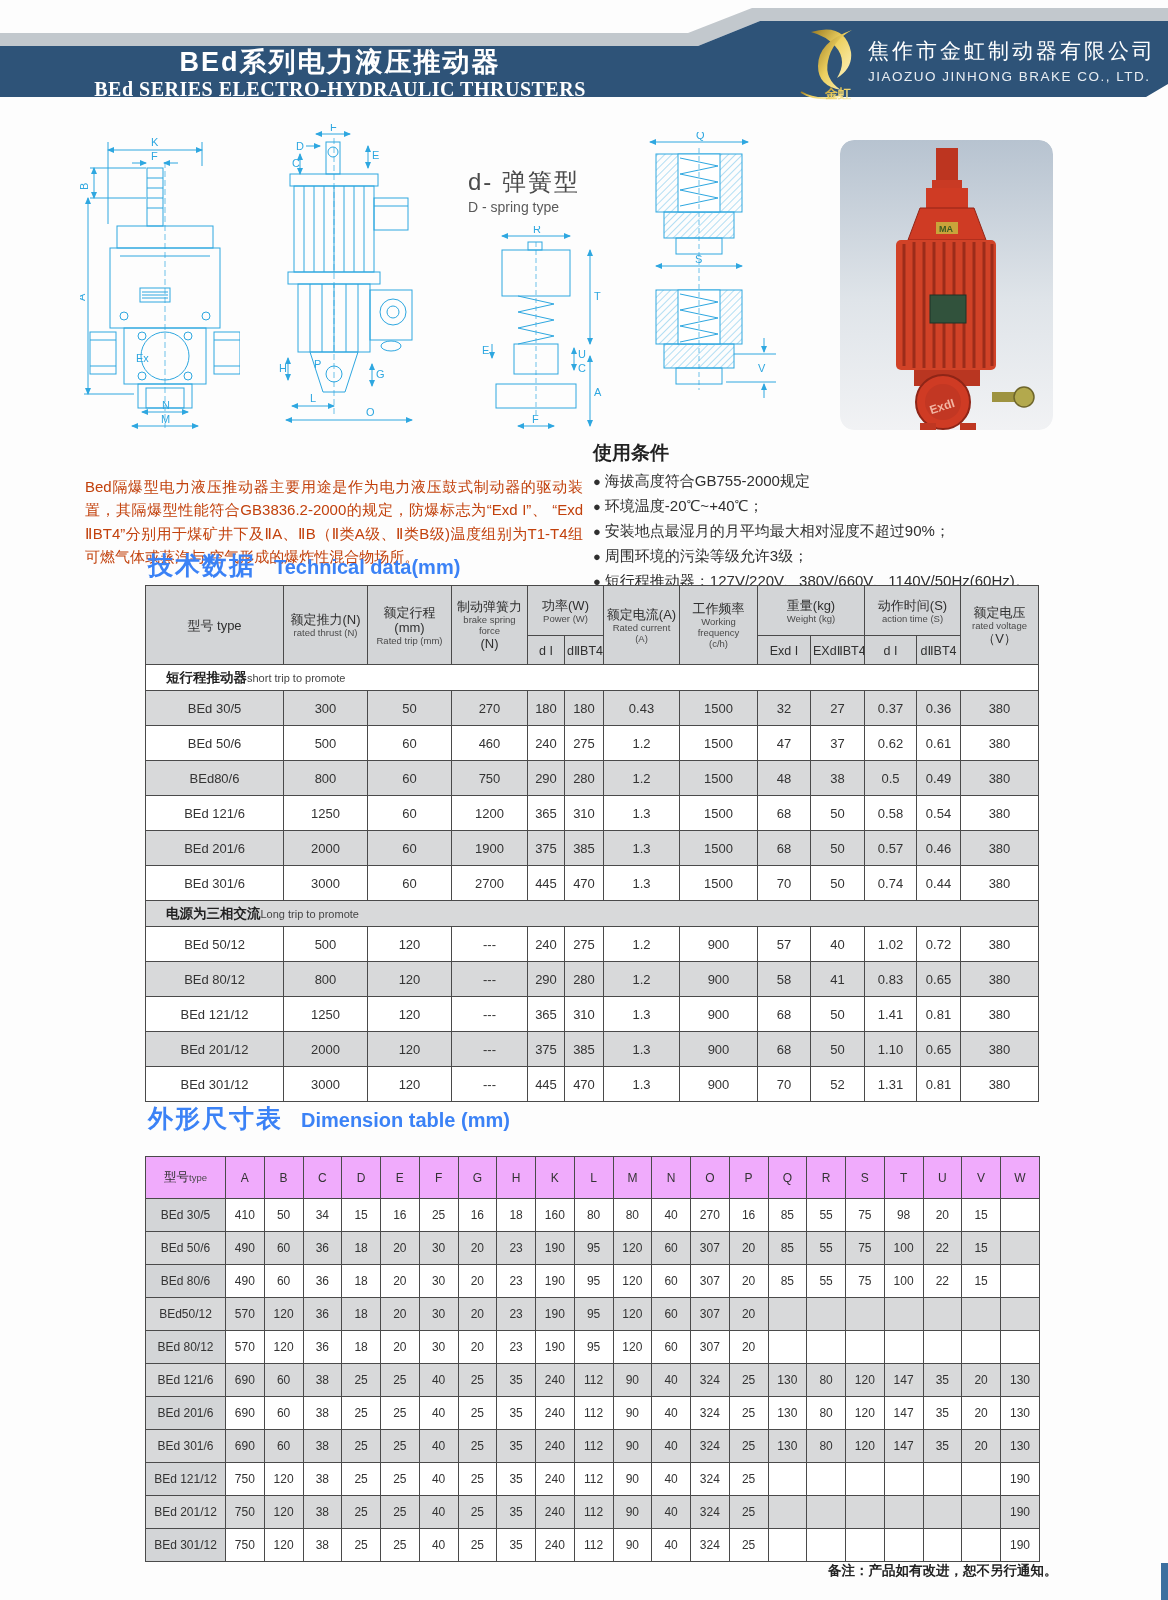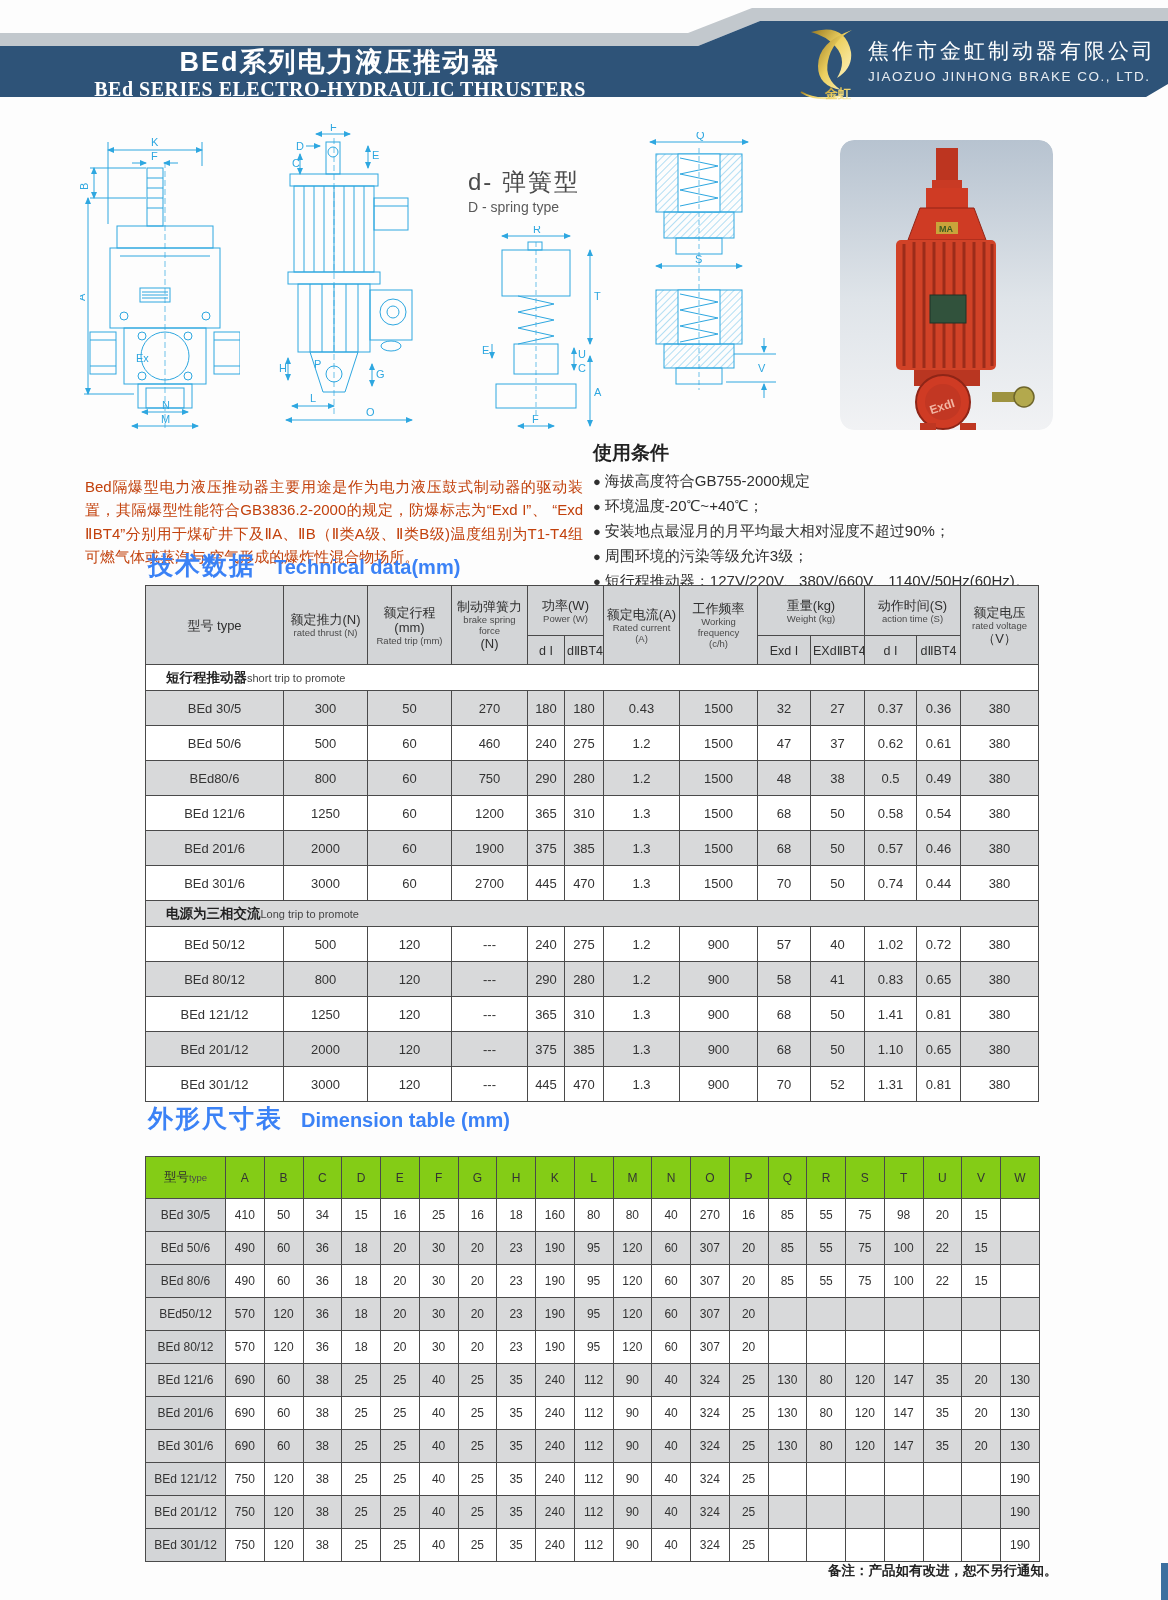--- a/index.html
+++ b/index.html
@@ -45,21 +45,21 @@
   .tech tbody tr.sec-row{height:26px;}
   .tech tbody tr.gray td{background:#d8d9da;}
   .tech .sec-row td{text-align:left;padding-left:20px;}
   .cn{display:block;font-size:13px;color:#2f2f2f;line-height:15px;}
   .en{display:block;font-size:9.5px;color:#4a4a4a;line-height:11px;}
   .sub{font-size:12.5px;color:#2f2f2f;}
   .sec-cn{font-weight:bold;font-size:13.5px;color:#222;}
   .sec-en{font-size:11px;color:#444;}
   .dim{position:absolute;left:145px;top:1156px;width:895px;font-size:12px;}
   .dim thead tr{height:42px;}
-  .dim thead th{background:#84cc16;font-weight:normal;}
+  .dim thead th{background:#f0abfc;font-weight:normal;}
   .dim tbody tr{height:33px;}
   .dim tbody tr.gray td{background:#d8d9da;}
   .dim td.model{background:#d3d5d7;}
   .dim .cn{font-size:12.5px;}
   .note{position:absolute;left:828px;top:1562px;font-size:13.5px;font-weight:bold;color:#222;}
   .corner-bar{position:absolute;right:0;top:1563px;width:7px;height:37px;background:#3c6f9f;}
   svg text{font-family:"Liberation Sans",sans-serif;}
   .dim-letter{fill:#2ea7e0;font-size:11px;}
 </style>
 </head>

